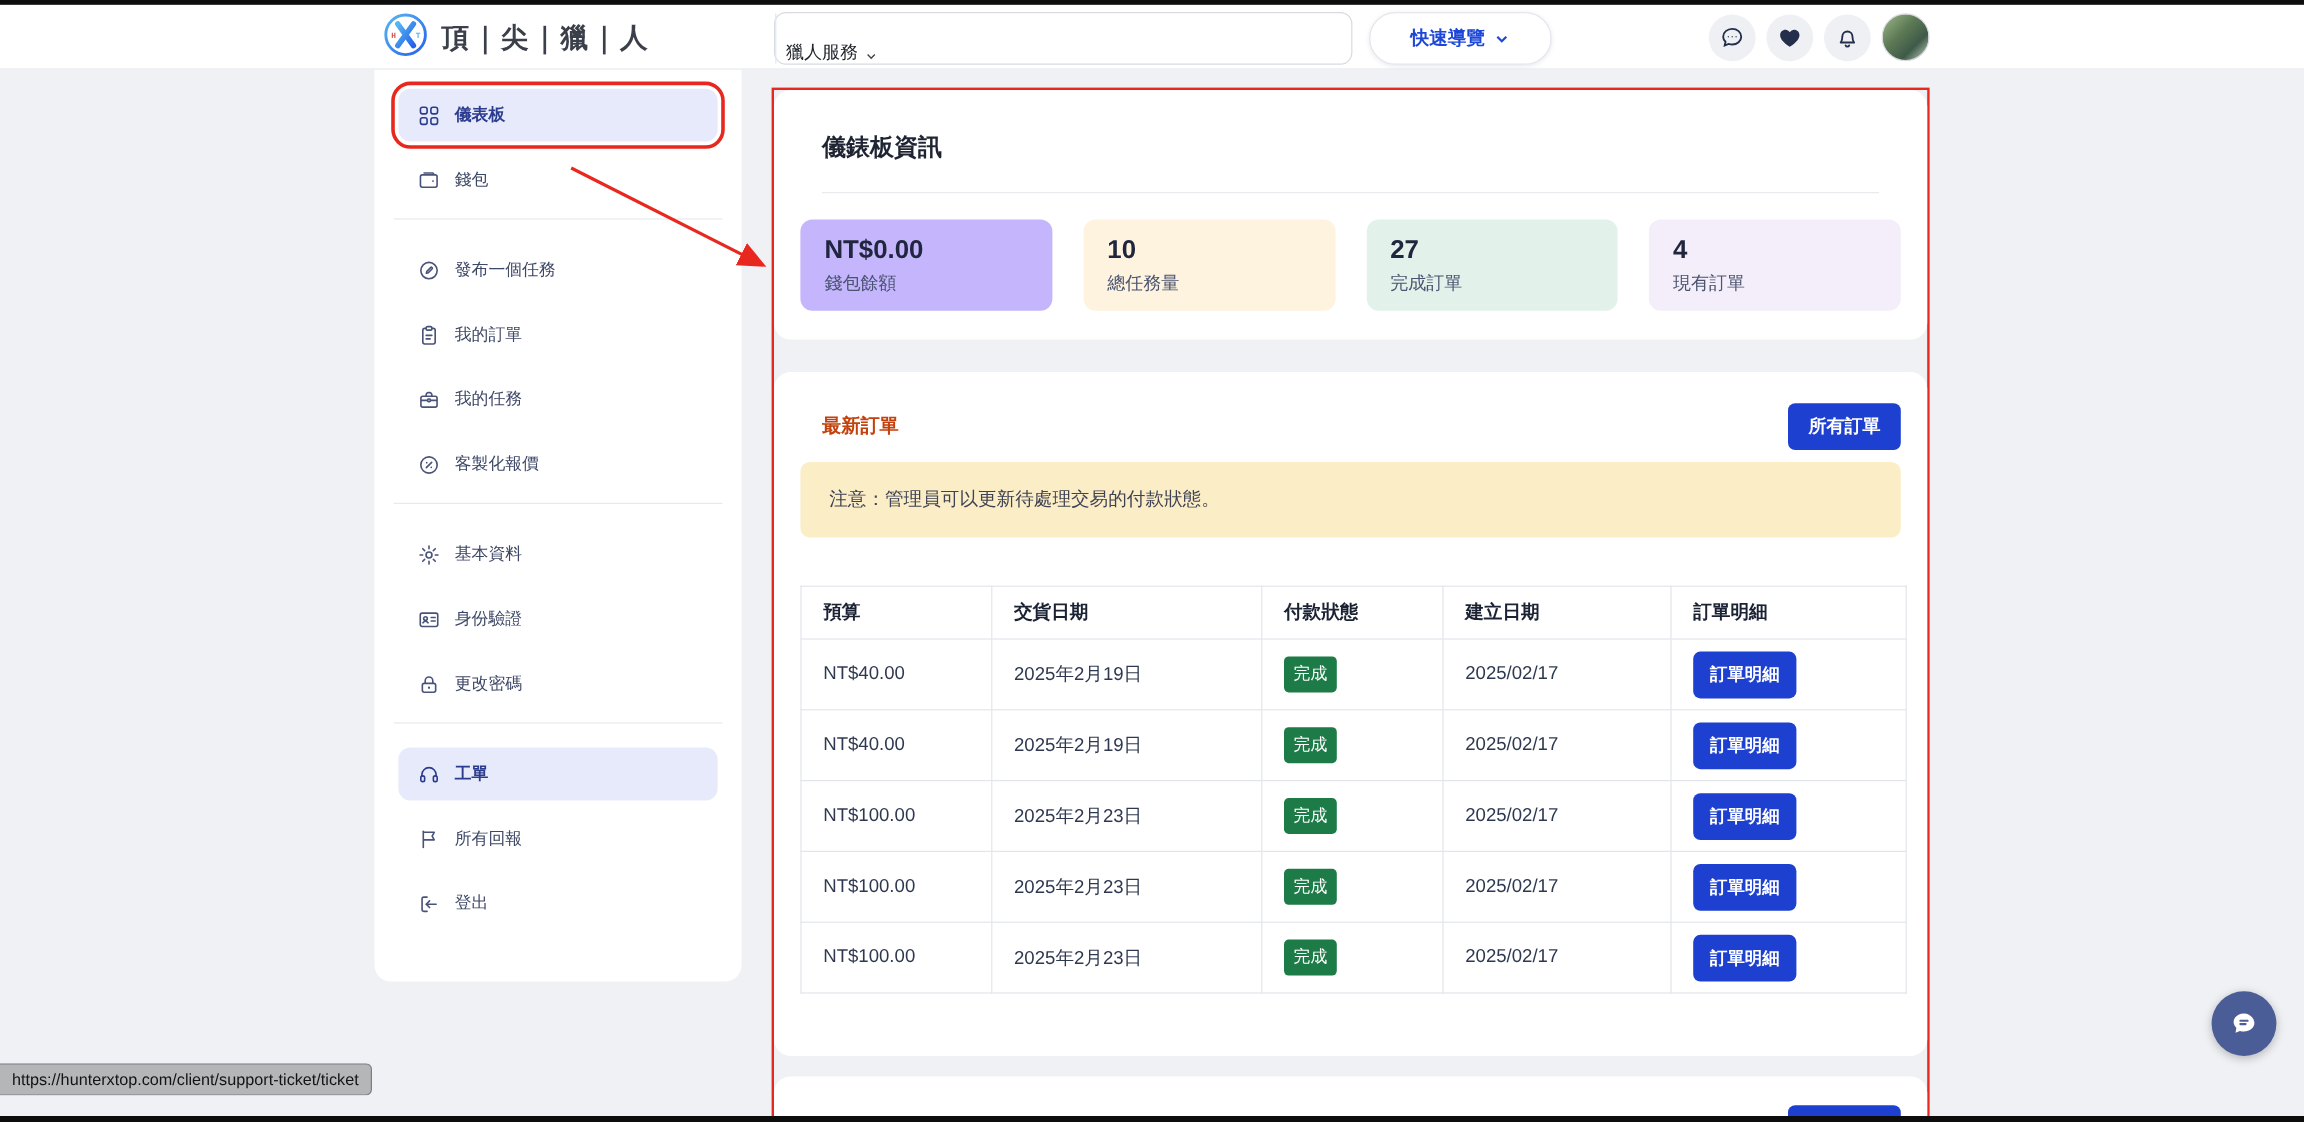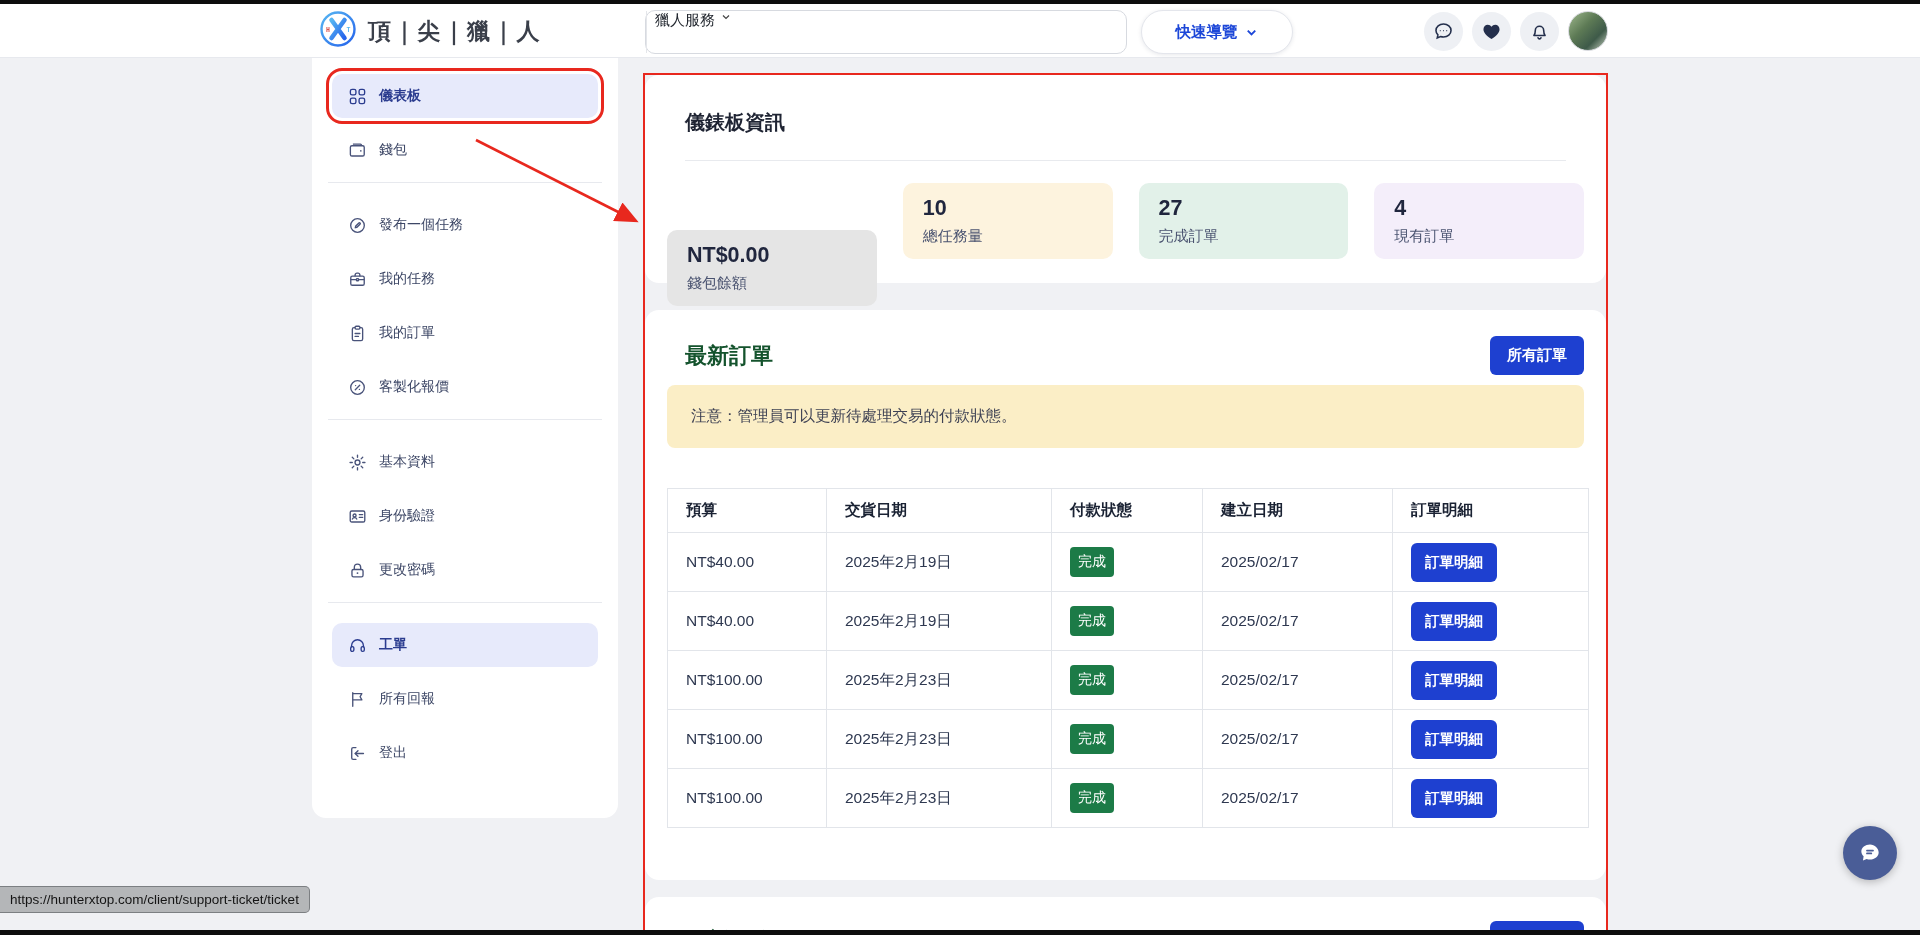--- a/index.html
+++ b/index.html
@@ -22,21 +22,21 @@
   .searchbar {
     position:absolute; left:645px; top:6px; width:482px; height:44px;
     border:1px solid #d7dae0; border-radius:10px; background:#fff;
     display:flex; align-items:center;
   }
   .search-left { flex:1; display:flex; align-items:center; gap:10px; padding:0 14px; }
   .search-input { border:none; outline:none; flex:1; font-size:15px; color:#333; background:transparent; font-family:inherit; }
   .search-input::placeholder { color:#aeb4bf; }
   .search-cat {
     width:94px; height:100%; border-left:1px solid #e4e6ea;
-    display:flex; align-items:flex-start; justify-content:center; gap:5px;
+    display:flex; align-items:flex-end; justify-content:center; gap:5px;
     font-size:15px; color:#22272f; cursor:pointer;
   }
   .quicknav {
     position:absolute; left:1141px; top:6px; width:152px; height:44px;
     background:#fff; border:1px solid #e4e6ec; border-radius:22px;
     box-shadow:0 1px 4px rgba(20,30,60,.10);
     display:flex; align-items:center; justify-content:center; gap:6px;
     font-size:15.5px; font-weight:700; color:#1d47d8; cursor:pointer;
   }
   .hdr-icons { position:absolute; right:312px; top:7px; display:flex; align-items:center; gap:9px; }
@@ -75,30 +75,30 @@
     border:2px solid #e8281e; z-index:4; background:transparent;
   }
   .panel { background:#fff; border-radius:14px; }
   .panel1 { height:208px; }
   .panel1 h1 { font-size:20px; font-weight:700; color:#1f2433; padding:34px 40px 0; }
   .p1-div { height:1px; background:#e8eaee; margin:24px 40px 0; }
   .cards { display:flex; gap:26px; padding:22px 22px 0; }
   .stat-card { width:212px; height:76px; border-radius:10px; padding:13px 20px; }
   .stat-card .val { font-size:21.5px; font-weight:700; color:#20263e; }
   .stat-card .lbl { font-size:15px; color:#4a5370; margin-top:6px; }
-  .stat-0 { background:#e5e5e5;margin-top:47px; }
+  .stat-0 { background:#c4b5fd; }
   .stat-1 { background:#fdf3de; }
   .stat-2 { background:#e2f1e9; }
   .stat-3 { background:#f4eefa; }
   .gap1 { height:27px; }
   .gap2 { height:17px; }
 
   .panel2 { height:570px; padding:26px 22px 0; }
   .sec-head { display:flex; align-items:center; justify-content:space-between; }
-  .sec-head h2 { font-size:22px; font-weight:700; color:#14532d; margin-left:18px; }
+  .sec-head h2 { font-size:16px; font-weight:700; color:#c2410c; margin-left:18px; }
   .btn-blue {
     background:#1e40d0; color:#fff; border:none; border-radius:6px;
     font-size:15px; font-weight:700; padding:10px 17px; cursor:pointer; font-family:inherit;
   }
   .notice {
     margin-top:10px; background:#fbeec6; border-radius:8px;
     padding:21px 24px; font-size:15.5px; color:#3f4254;
   }
   table.orders { margin-top:40px; width:921px; border-collapse:collapse; table-layout:fixed;border-radius:27px; }
   table.orders col.c0{width:159px} table.orders col.c1{width:225px}
@@ -229,38 +229,38 @@
         <circle cx="12" cy="12" r="8.6"></circle>
         <path d="M9.2 14.8l.6-2.1 3.9-3.9a1.06 1.06 0 0 1 1.5 1.5l-3.9 3.9-2.1.6z" stroke-linejoin="round"></path>
       </svg>
     </span>
     <span>發布一個任務</span>
   </div>
 
   <div class="nav-item">
     <span class="nav-icon">
       <svg width="19" height="19" viewBox="0 0 24 24" fill="none" stroke="currentColor" stroke-width="1.7">
+        <rect x="5.5" y="4.6" width="13" height="16.4" rx="2"></rect>
+        <rect x="9" y="2.8" width="6" height="3.6" rx="1.2" fill="#fff"></rect>
+        <path d="M9 12h6M9 15.7h4.2" stroke-linecap="round"></path>
+      </svg>
+    </span>
+    <span>我的訂單</span>
+  </div>
+
+  <div class="nav-item">
+    <span class="nav-icon">
+      <svg width="19" height="19" viewBox="0 0 24 24" fill="none" stroke="currentColor" stroke-width="1.7">
         <rect x="3.5" y="7.8" width="17" height="11.5" rx="2"></rect>
         <path d="M9 7.8V6.3A2.3 2.3 0 0 1 11.3 4h1.4A2.3 2.3 0 0 1 15 6.3v1.5"></path>
         <path d="M3.5 12.2h7.2M13.3 12.2h7.2"></path>
           <rect x="10.7" y="10.8" width="2.6" height="2.8" rx=".7"></rect>
       </svg>
     </span>
     <span>我的任務</span>
-  </div>
-
-  <div class="nav-item">
-    <span class="nav-icon">
-      <svg width="19" height="19" viewBox="0 0 24 24" fill="none" stroke="currentColor" stroke-width="1.7">
-        <rect x="5.5" y="4.6" width="13" height="16.4" rx="2"></rect>
-        <rect x="9" y="2.8" width="6" height="3.6" rx="1.2" fill="#fff"></rect>
-        <path d="M9 12h6M9 15.7h4.2" stroke-linecap="round"></path>
-      </svg>
-    </span>
-    <span>我的訂單</span>
   </div>
 
   <div class="nav-item">
     <span class="nav-icon">
       <svg width="19" height="19" viewBox="0 0 24 24" fill="none" stroke="currentColor" stroke-width="1.7">
         <circle cx="12" cy="12" r="8.6"></circle>
         <path d="M9.2 14.8l5.6-5.6" stroke-linecap="round"></path>
         <circle cx="9.6" cy="9.6" r=".9" fill="currentColor" stroke="none"></circle>
         <circle cx="14.4" cy="14.4" r=".9" fill="currentColor" stroke="none"></circle>
       </svg>

